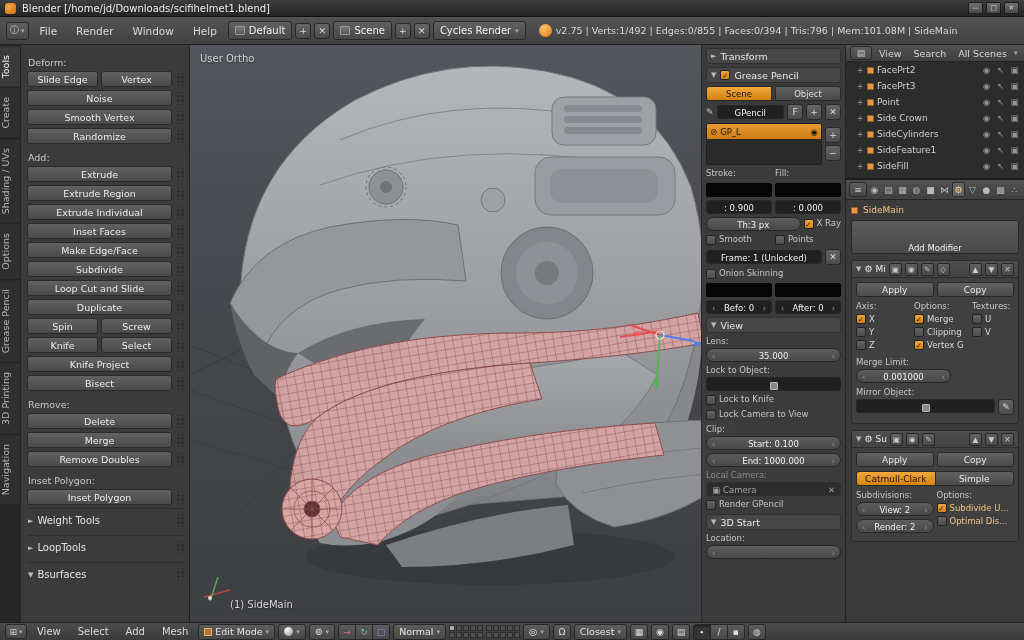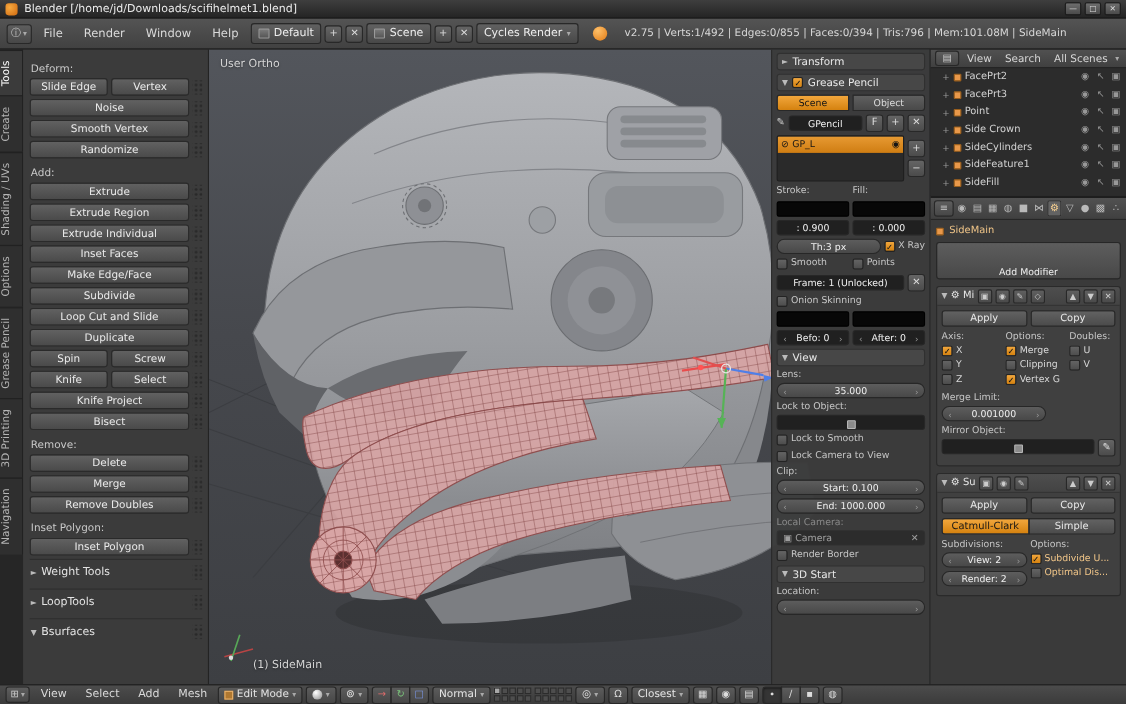--- a/index.html
+++ b/index.html
@@ -13,21 +13,21 @@
 .winbtns{margin-left:auto;display:flex;gap:3px}
 .winbtn{width:15px;height:12px;background:linear-gradient(#6e6e6e,#4a4a4a);border:1px solid #1d1d1d;border-radius:2px;font-size:7px;line-height:10px;text-align:center;color:#ddd}
 
 .infobar{position:absolute;left:0;top:17px;right:0;height:28px;background:linear-gradient(#545454,#414141);border-bottom:1px solid #222;display:flex;align-items:center;padding:0 6px;gap:3px;z-index:5}
 .ed-btn{height:18px;min-width:22px;background:linear-gradient(#5e5e5e,#474747);border:1px solid #282828;border-radius:3px;display:flex;align-items:center;justify-content:center;gap:2px;font-size:9px;color:#ccc;padding:0 3px}
 .menu-label{padding:0 8px;font-size:10.5px;color:#dadada}
 .selector{display:flex;align-items:center;gap:4px;height:19px;background:linear-gradient(#616161,#484848);border:1px solid #282828;border-radius:3px;padding:0 6px;font-size:10px;color:#eee}
 .sel-icon{width:10px;height:9px;border:1px solid #9a9a9a;border-radius:1px;background:linear-gradient(#7a7a7a,#565656);flex:none}
 .minibtn{min-width:16px;height:16px;background:linear-gradient(#656565,#4b4b4b);border:1px solid #282828;border-radius:3px;display:flex;align-items:center;justify-content:center;font-size:9px;color:#ddd;padding:0 2px;flex:none}
 .blogo{width:13px;height:13px;border-radius:50%;background:radial-gradient(circle at 35% 30%,#ffc069,#e07a14);margin-left:10px;flex:none}
-.stats{font-size:9.5px;color:#d8d8d8;margin-left:13px;white-space:nowrap}
+.stats{font-size:9.5px;color:#d8d8d8;margin-left:1px;white-space:nowrap}
 .dd{font-size:7px;color:#aaa}
 
 .tabstrip{position:absolute;left:0;top:45px;width:21px;bottom:18px;background:#262626;display:flex;flex-direction:column;z-index:3}
 .vtab{writing-mode:vertical-rl;transform:rotate(180deg);font-size:9.5px;color:#b5b5b5;padding:9px 0;text-align:center;background:#2f2f2f;border-bottom:1px solid #212121;border-left:1px solid #212121;width:21px}
 .vtab.active{background:#3b3b3b;color:#fff}
 
 .toolshelf{position:absolute;left:21px;top:45px;width:169px;bottom:18px;background:#3b3b3b;border-right:1px solid #232323;padding:4px 5px 0 6px;overflow:hidden;z-index:3}
 .ts-row{display:flex;gap:3px;margin-bottom:3px;align-items:center}
 .ts-btn{flex:1;height:16px;background:linear-gradient(#616161,#4a4a4a);border:1px solid #2a2a2a;border-radius:3px;color:#ebebeb;font-size:9.5px;display:flex;align-items:center;justify-content:center;white-space:nowrap;overflow:hidden;padding:0 16px}
 .ts-grip{width:9px;height:13px;flex:none;background-image:radial-gradient(circle,#292929 1px,transparent 1.4px);background-size:4.5px 4.5px;background-position:1px 2px}
@@ -446,21 +446,21 @@
           </div>
         </div>
       <div class="np-label">Lock to Object:</div>
       <div class="np-row">
           <div class="pill dark grow">
             <span class="obj-chip"></span>
           </div>
         </div>
       <div class="np-row">
         <span class="cb"></span>
-        <span class="np-label">Lock to Smooth</span>
+        <span class="np-label">Lock to Knife</span>
       </div>
       <div class="np-row">
         <span class="cb"></span>
         <span class="np-label">Lock Camera to View</span>
       </div>
       <div class="np-label">Clip:</div>
       <div class="np-row">
           <div class="pill grow chev">
             <span>Start: 0.100</span>
           </div>
@@ -473,21 +473,21 @@
       <div class="np-label dim">Local Camera:</div>
       <div class="np-row">
         <div class="pill dark grow dim">
           <span>▣</span>
           <span>Camera</span>
           <span class="mla">✕</span>
         </div>
       </div>
       <div class="np-row">
         <span class="cb"></span>
-        <span class="np-label">Render Border</span>
+        <span class="np-label">Render GPencil</span>
       </div>
       <div class="np-head">
         <span class="tri">▼</span>
         <span>3D Start</span>
       </div>
       <div class="np-label">Location:</div>
       <div class="np-row">
           <div class="pill grow chev">
             <span></span>
           </div>
@@ -650,21 +650,21 @@
                 <div class="cbrow">
                     <span class="cb"></span>
                     <span>Clipping</span>
                   </div>
                 <div class="cbrow">
                     <span class="cb on">✓</span>
                     <span>Vertex G</span>
                   </div>
               </div>
               <div class="col" style="max-width:42px">
-                <div class="np-label">Doubles:</div>
+                <div class="np-label">Textures:</div>
                 <div class="cbrow">
                     <span class="cb"></span>
                     <span>U</span>
                   </div>
                 <div class="cbrow">
                     <span class="cb"></span>
                     <span>V</span>
                   </div>
               </div>
             </div>

